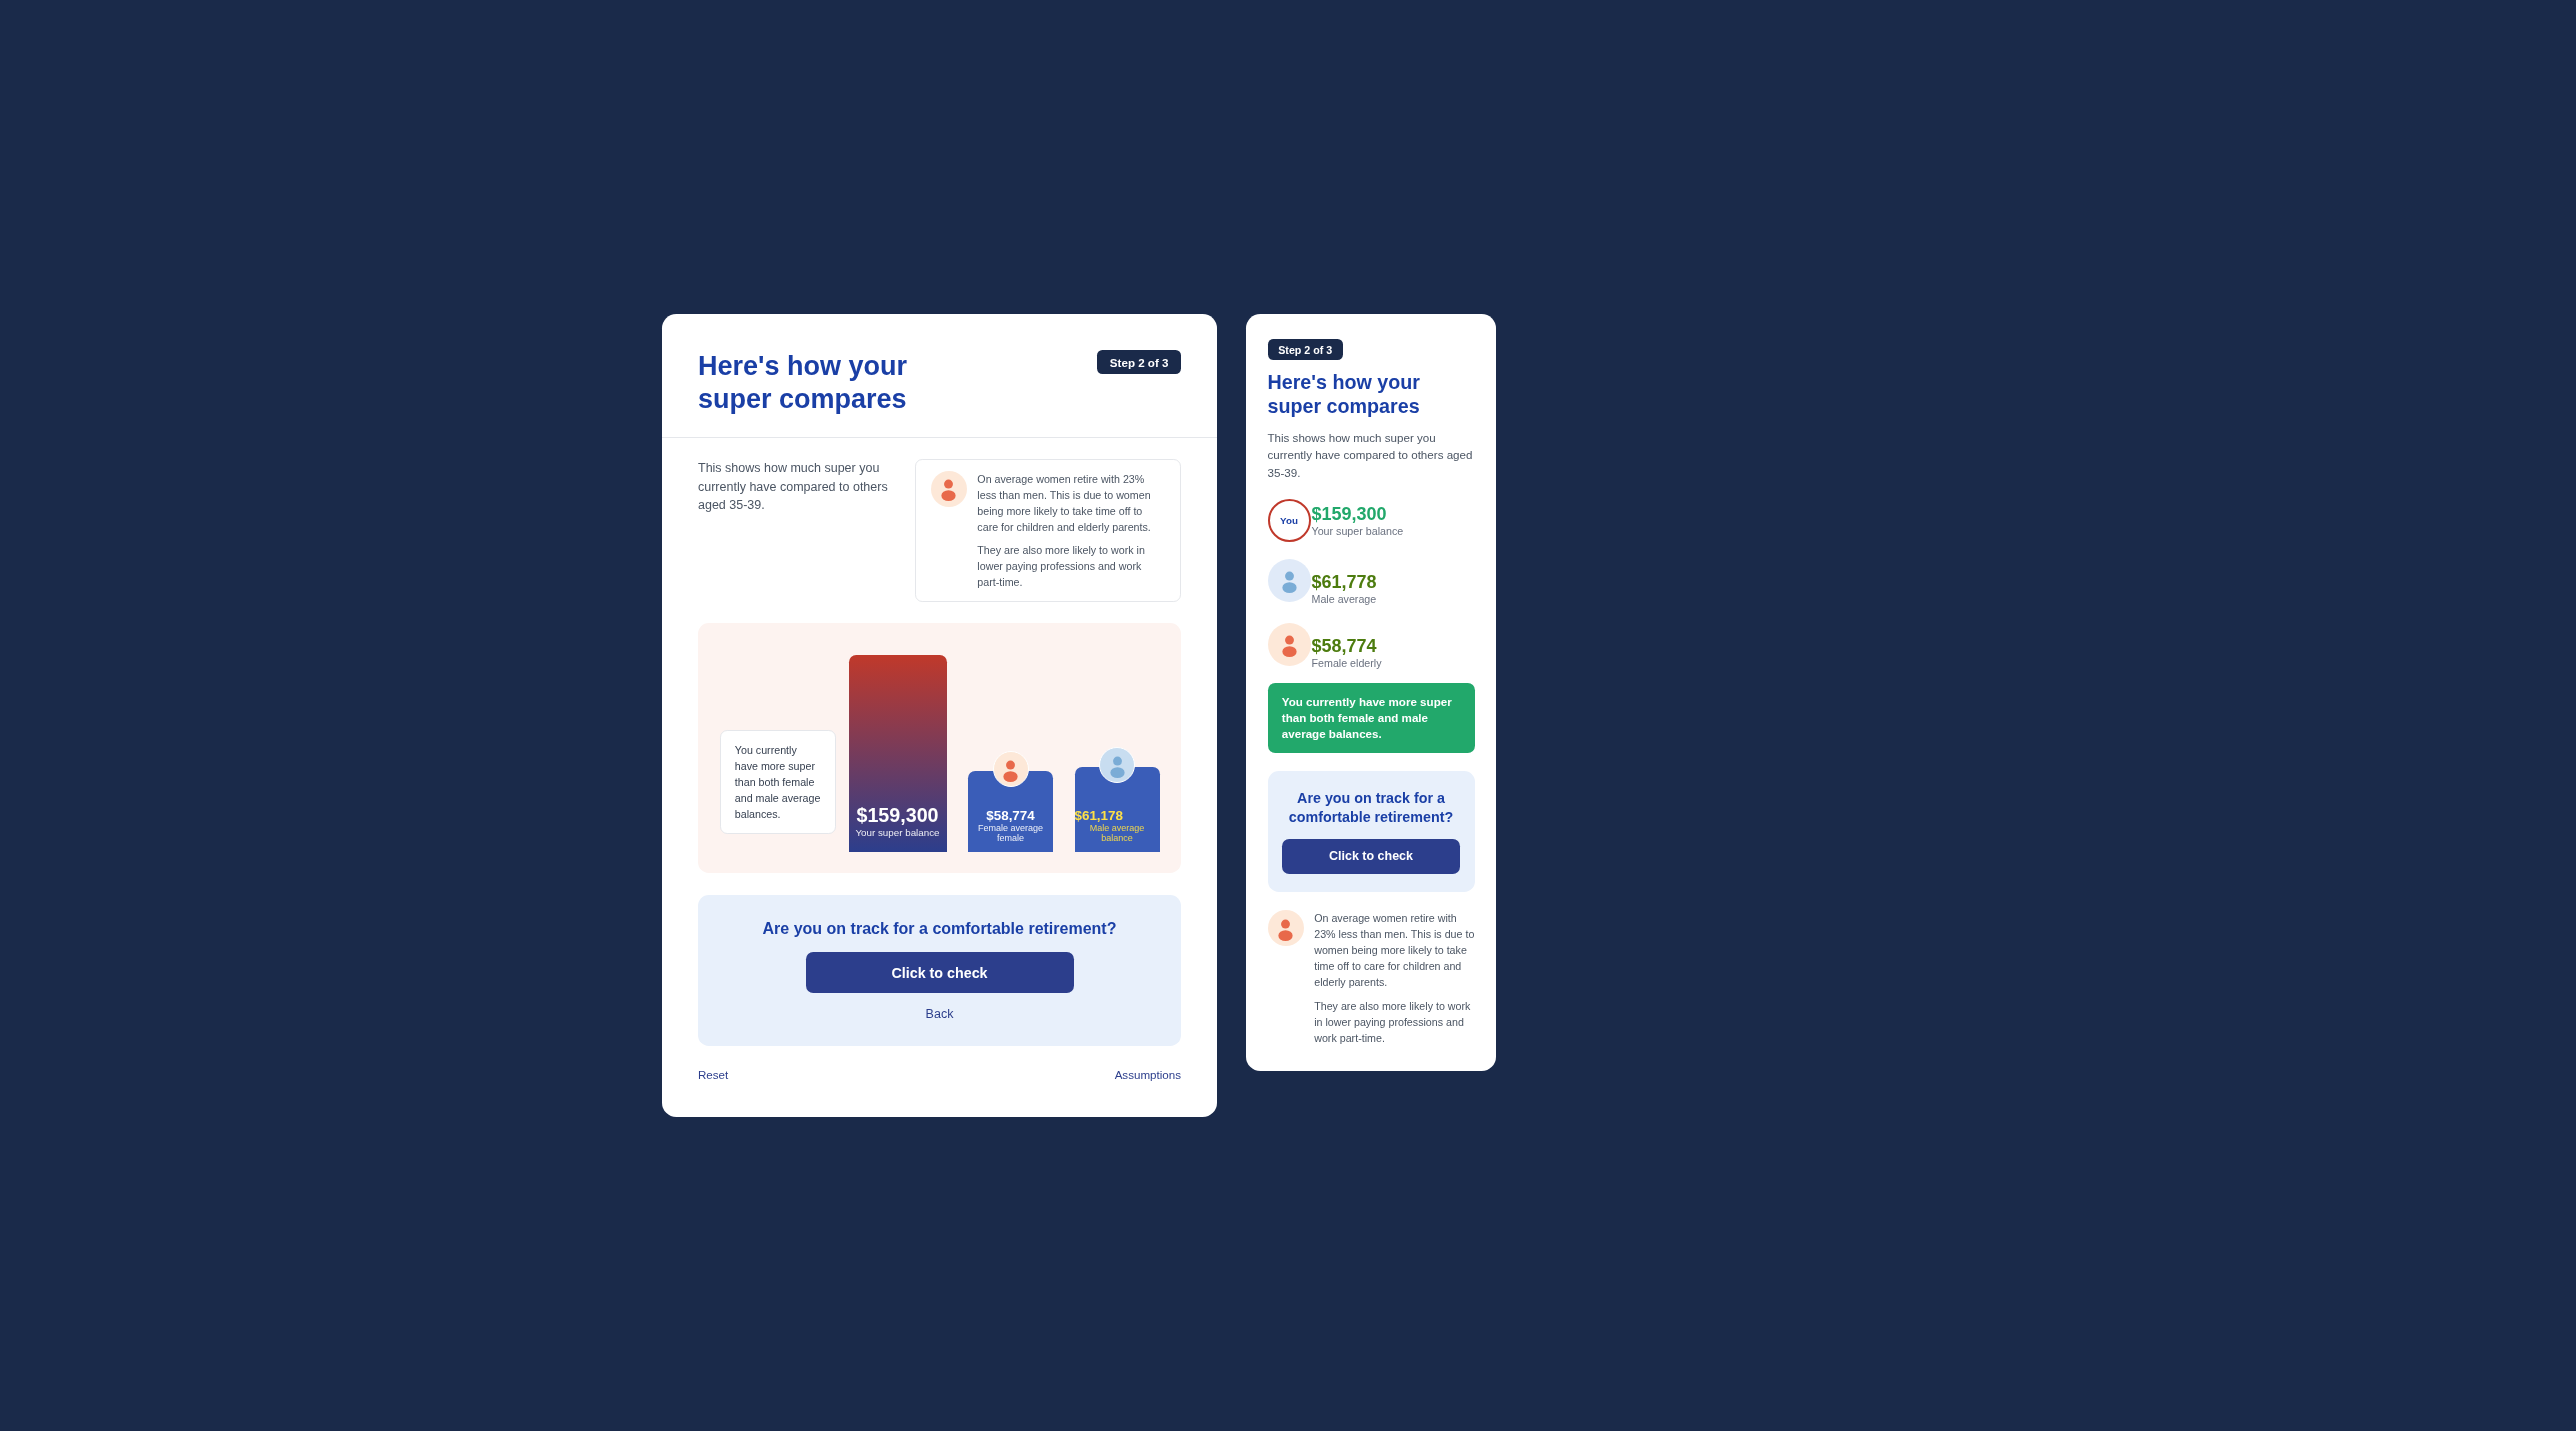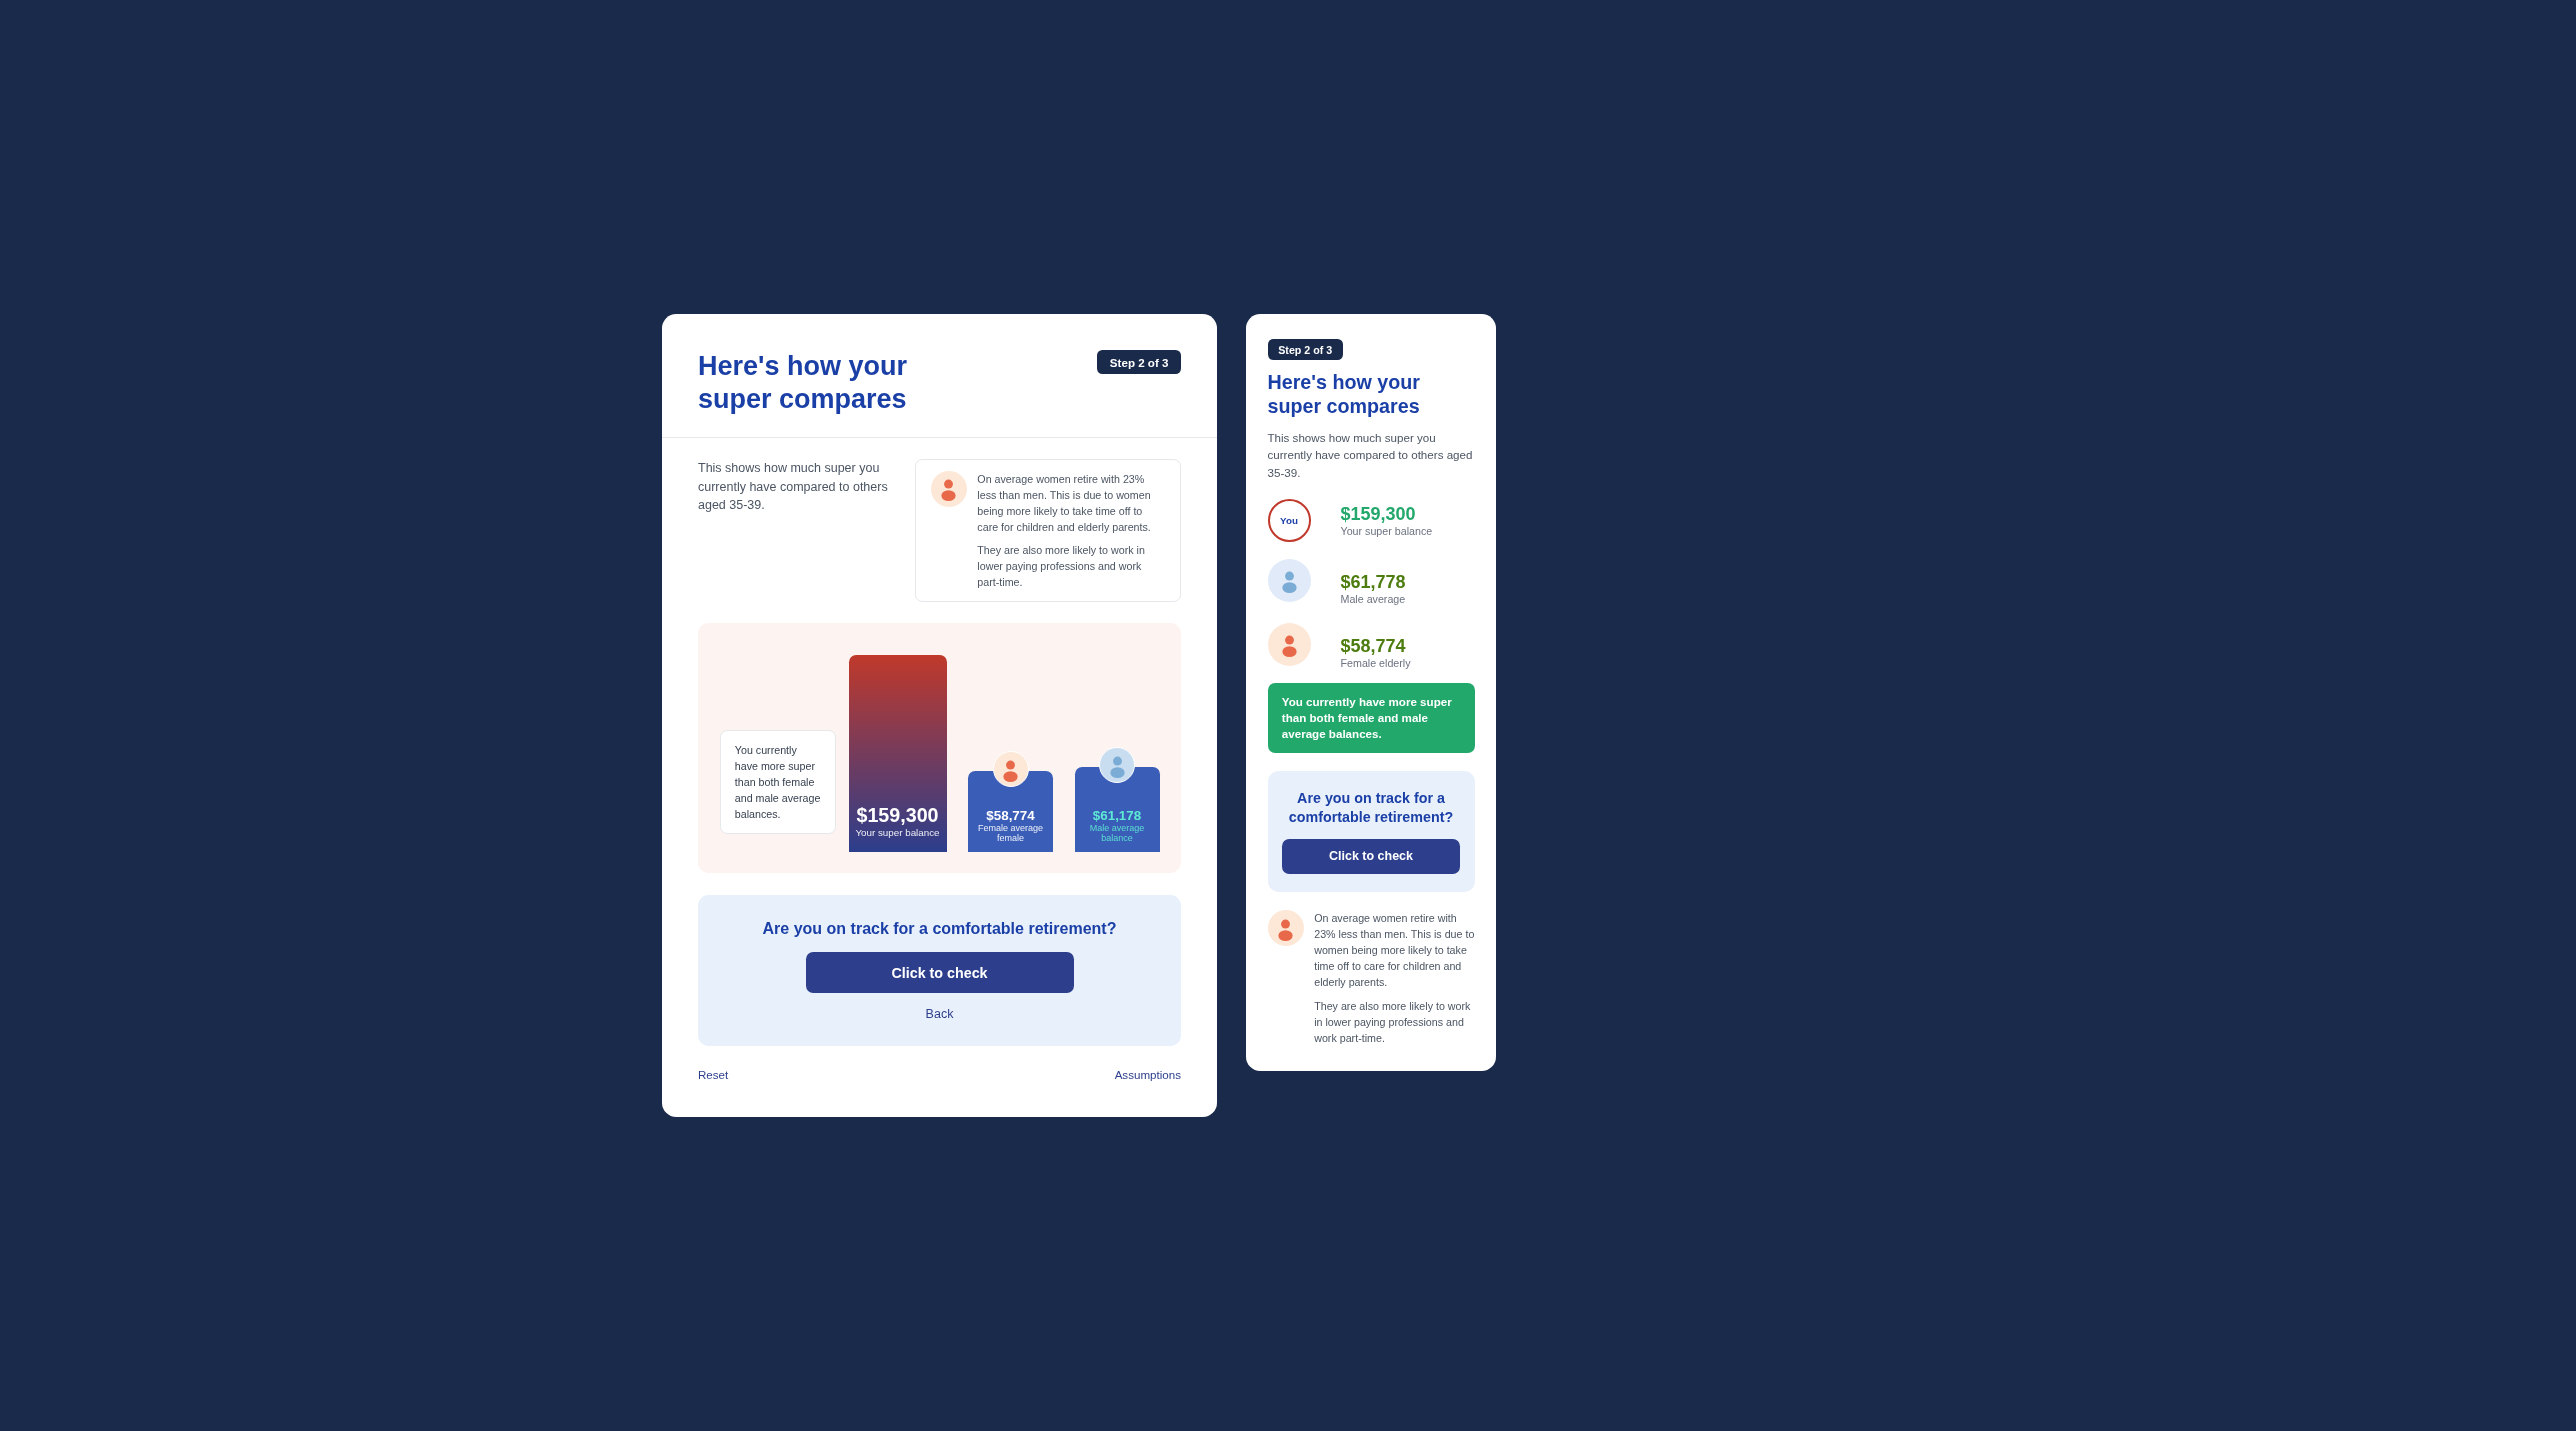--- a/index.html
+++ b/index.html
@@ -177,24 +177,23 @@
       height: 81px;
       position: relative;
     }
 
     .bar-male {
       width: 85px;
       background: #3a5db8;
       border-radius: 7.2px 7.2px 0 0;
       display: flex;
       flex-direction: column;
-      align-items: center;
       justify-content: flex-end;
       padding-bottom: 9px;
-      color: #5eead4;
+      color: #fde047;
       height: 85px;
       position: relative;
     }
 
     .bar-avatar-top {
       position: absolute;
       top: -19.7px;
       left: 50%;
       transform: translateX(-50%);
       width: 36px;
@@ -303,21 +302,21 @@
       font-size: 11.6px;
       color: #4b5563;
       line-height: 1.5;
       margin-bottom: 18px;
     }
 
     
     .balance-row {
       display: flex;
       align-items: center;
-      gap: 30px;
+      gap: 1px;
       margin-bottom: 14.3px;
     }
 
     .balance-avatar {
       width: 43px;
       height: 43px;
       border-radius: 50%;
       flex-shrink: 0;
       display: flex;
       align-items: center;

